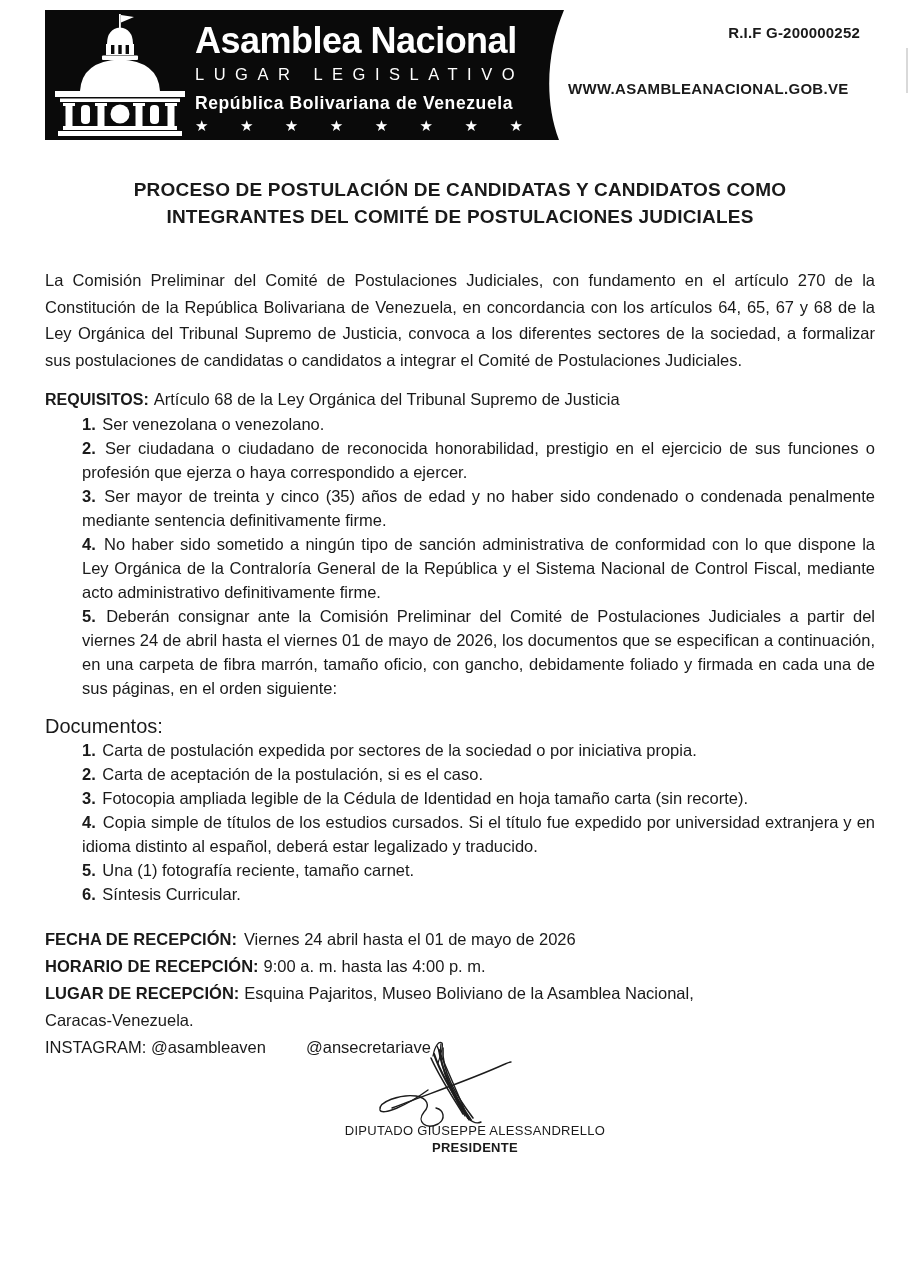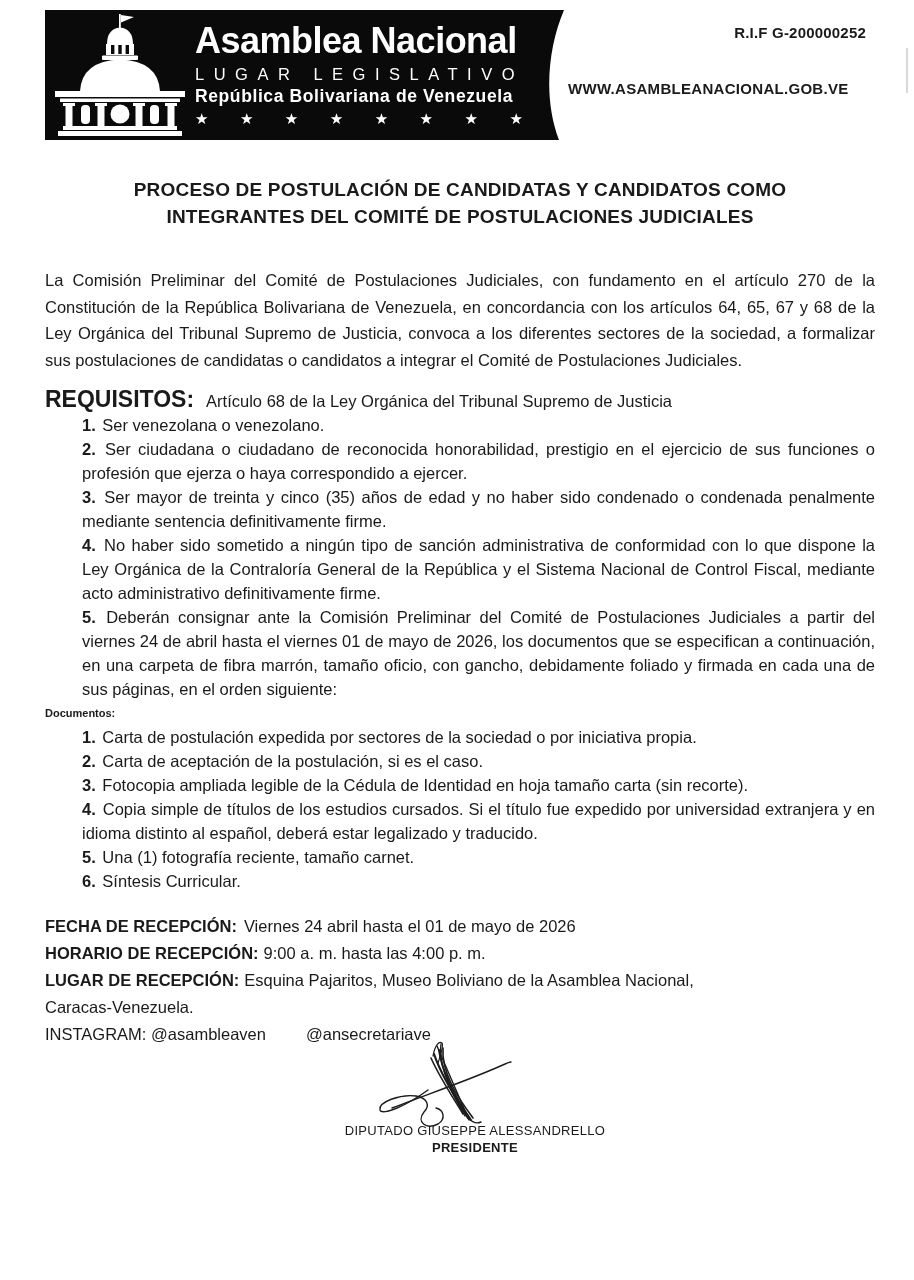--- a/index.html
+++ b/index.html
@@ -9,39 +9,39 @@
     font-family:"Liberation Sans", sans-serif; color:#1a1a1a;
   }
 
   
   .banner { position:absolute; left:45px; top:10px; width:522px; height:130px; }
   .banner-bg { position:absolute; left:0; top:0; }
   .banner-logo { position:absolute; left:10px; top:4px; }
   .banner-text { position:absolute; left:150px; top:12px; width:340px; color:#fff; }
   .org-name { font-size:36px; font-weight:bold; letter-spacing:-0.5px; line-height:38px; white-space:nowrap; }
   .org-subtitle { font-size:16.5px; letter-spacing:9.5px; line-height:22px; margin-top:3px; white-space:nowrap; }
-  .org-country { font-size:17.5px; font-weight:bold; letter-spacing:0.6px; line-height:22px; margin-top:0; white-space:nowrap; }
+  .org-country { font-size:17.5px; font-weight:bold; letter-spacing:0.6px; line-height:22px; margin-top:7px; white-space:nowrap; }
   .stars-row { display:flex; justify-content:space-between; width:328px; margin-top:3px; font-size:15px; line-height:18px; color:#fff; }
 
-  .rif { position:absolute; top:24px; right:48px; font-size:15px; font-weight:bold; letter-spacing:0.2px; }
+  .rif { position:absolute; top:24px; right:54px; font-size:15px; font-weight:bold; letter-spacing:0.2px; }
   .website { position:absolute; top:80px; left:568px; font-size:15px; font-weight:bold; letter-spacing:0.3px; }
   .scan-line { position:absolute; left:906px; top:48px; width:2px; height:45px; background:#d9d9d9; }
 
   
   .doc-body { position:absolute; left:45px; top:176px; width:830px; }
   .doc-title { text-align:center; font-size:19px; font-weight:bold; line-height:27px; letter-spacing:0.2px; }
   .intro { margin-top:37px; font-size:16.5px; line-height:26.5px; text-align:justify; }
 
   .section-head { margin-top:14px; font-size:16.5px; line-height:24px; }
-  .section-head .lbl { font-weight:bold; font-size:23px; margin-right:12px; }
+  .section-head .lbl { font-weight:bold; font-size:16px; margin-right:5px; }
 
   .num-item { padding-left:37px; font-size:16.5px; line-height:24px; text-align:justify; }
   .num-item b { margin-right:2px; }
 
-  .docs-head { font-size:11px; font-weight:bold; line-height:24px; }
+  .docs-head { margin-top:14px; font-size:20px; font-weight:normal; line-height:24px; }
 
   .reception { margin-top:20px; font-size:16.5px; line-height:27px; }
   .reception .lbl { font-weight:bold; margin-right:5px; }
   .reception .val-pre { white-space:pre-line; }
   .fecha-val { margin-left:2px; }
   .insta-h2 { margin-left:40px; }
 
   
   .signature { position:absolute; left:330px; top:1032px; }
   .footer-sign { position:absolute; left:45px; top:1122px; width:860px; text-align:center; }

